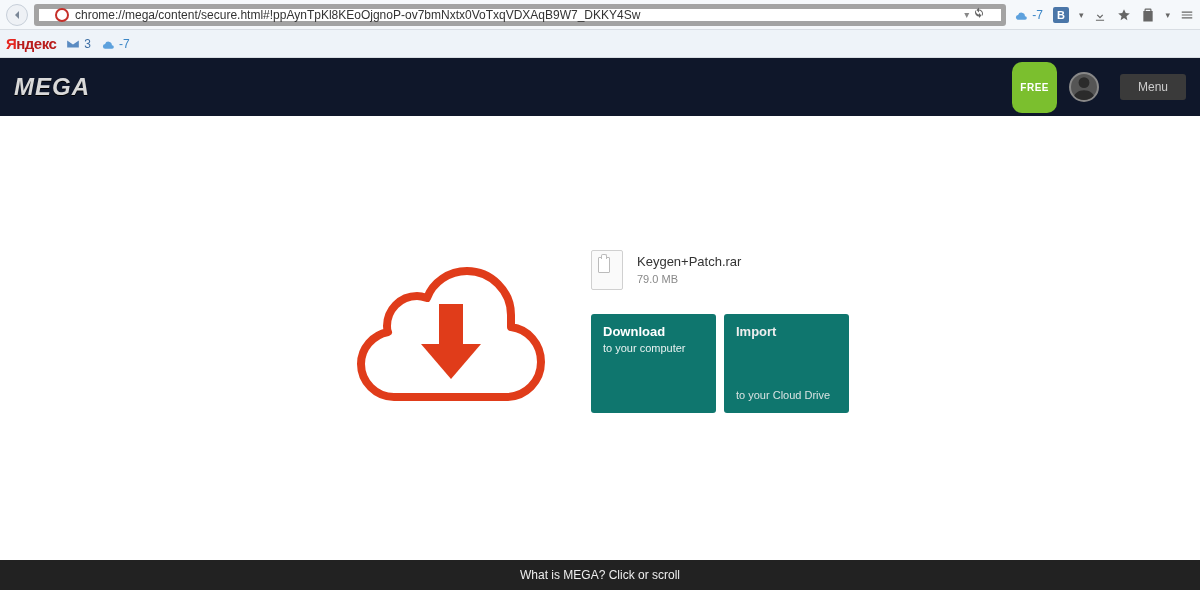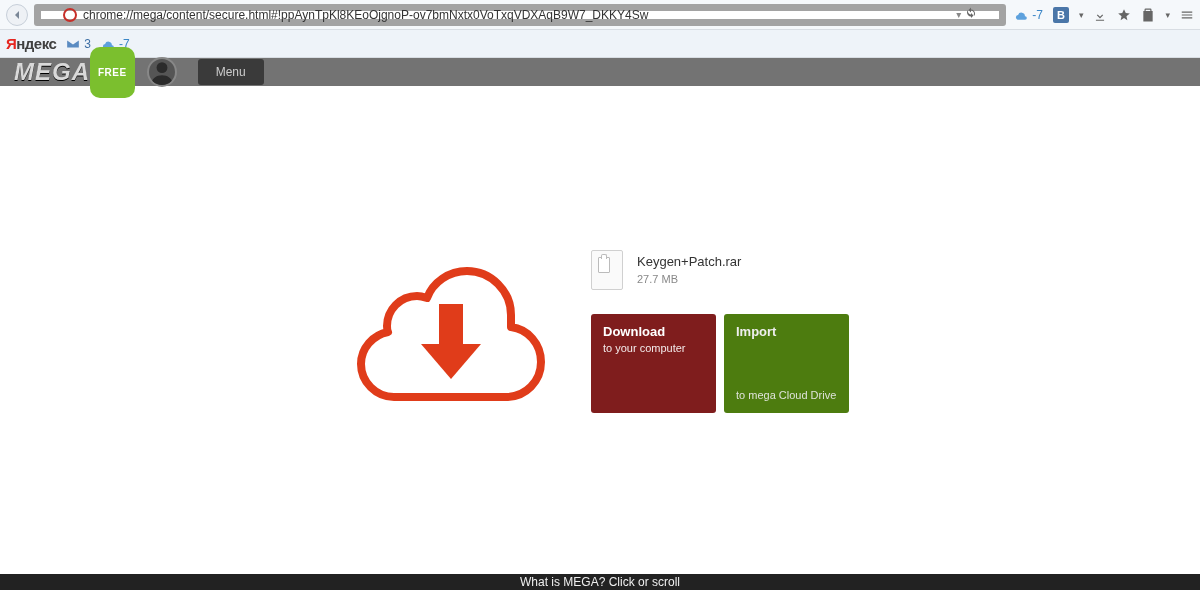--- a/index.html
+++ b/index.html
@@ -11,22 +11,22 @@
     width: 22px; height: 22px; border-radius: 50%;
     background: #eef1f5; border: 1px solid #c7cfd9;
     display: flex; align-items: center; justify-content: center; margin-right: 6px; cursor: pointer;
   }
   .nav-back svg { width: 10px; height: 10px; fill: #7a8797; }
   .favicon {
     width: 14px; height: 14px; border-radius: 50%; border: 2px solid #c62f29;
     display: inline-block; margin-right: 6px; flex: 0 0 auto;
   }
   .url-bar {
-    flex: 1; height: 22px; background: #fff; border: 7px solid #a3a3a3; border-radius: 3px;
-    display: flex; align-items: center; padding: 0 22px; margin-right: 8px;
+    flex: 1; height: 22px; background: #fff; border: 5px solid #a3a3a3; border-radius: 3px;
+    display: flex; align-items: center; padding: 0 16px; margin-right: 8px;
   }
   .url-text { flex: 1; border: none; outline: none; font-size: 12px; color: #333; background: transparent; }
   .url-actions { display: flex; align-items: center; gap: 4px; margin-left: 6px; }
   .refresh-icon svg { width: 12px; height: 12px; fill: #666; }
   .chrome-right { display: flex; align-items: center; gap: 10px; }
   .weather-chip { display: flex; align-items: center; gap: 4px; color: #3b86c7; font-size: 12px; }
   .weather-chip svg { width: 14px; height: 10px; fill: #5da1dd; }
   .vk-badge {
     width: 16px; height: 16px; background: #4a76a8; color: #fff; border-radius: 2px;
     display: flex; align-items: center; justify-content: center; font-size: 11px; font-weight: bold;
@@ -34,28 +34,28 @@
   .chrome-icon svg { width: 14px; height: 14px; fill: #666; }
   .chrome-icon { cursor: pointer; display: flex; align-items: center; }
 
   
   .toolbar-row2 {
     height: 28px; background: #eef3f9; border-bottom: 1px solid #d8dde3;
     display: flex; align-items: center; padding: 0 6px; font-size: 12px; gap: 10px;
   }
   .yandex-logo { font-size: 15px; font-weight: 600; letter-spacing: -0.5px; display: flex; align-items: center; }
   .yandex-y { color: #e52620; }
-  .yandex-rest { color: #404040; }
+  .yandex-rest { color: #b91c1c; }
   .mail-chip { display: flex; align-items: center; gap: 4px; color: #3e6fa5; }
   .mail-chip svg { width: 14px; height: 10px; fill: #5a8bc2; }
 
   
   .mega-header {
-    height: 28px; background: #737373;
-    display: flex; align-items: center; padding: 0 14px; justify-content: flex-start;
+    height: 58px; background: #0f172a;
+    display: flex; align-items: center; padding: 0 14px; justify-content: space-between;
   }
   .mega-logo {
     font-family: Arial, sans-serif; font-weight: 900; font-style: italic;
     font-size: 24px; letter-spacing: 1px; color: #d9d9d9;
     text-shadow: 0 1px 0 #000;
   }
   .mega-right { display: flex; align-items: center; gap: 12px; }
   .free-badge {
     background: #7bbf2e; color: #fff; font-size: 10px; font-weight: bold;
     padding: 20px 8px; border-radius: 10px; letter-spacing: 0.5px;
@@ -95,28 +95,28 @@
   }
   .file-meta { display: flex; flex-direction: column; }
   .file-name { font-size: 13px; color: #333; }
   .file-size { font-size: 11px; color: #888; margin-top: 4px; }
 
   .btn-row { display: flex; gap: 8px; }
   .btn {
     width: 125px; padding: 10px 12px; border-radius: 3px; cursor: pointer;
     display: flex; flex-direction: column; line-height: 1.25;
   }
-  .btn-primary { background: #7f1d1d; color: #fff; }
-  .btn-secondary { background: #4d7c0f; color: #eee; gap: 47px; }
+  .btn-primary { background: #0f766e; color: #fff; }
+  .btn-secondary { background: #0f766e; color: #eee; gap: 47px; }
   .btn-title { font-size: 13px; font-weight: 600; }
   .btn-sub { font-size: 11px; opacity: 0.9; margin-top: 2px; }
 
   
   .footer {
-    position: absolute; left: 0; right: 0; bottom: 0; height: 16px;
+    position: absolute; left: 0; right: 0; bottom: 0; height: 30px;
     background: #222; color: #eee; font-size: 12px;
     display: flex; align-items: center; justify-content: center;
   }
 </style>
 </head>
 <body>
 
 <div class="browser-chrome">
   <div class="nav-back">
     <svg viewBox="0 0 10 10">
@@ -214,32 +214,32 @@
           <path d="M70 95 L100 130 L130 95 Z"></path>
         </g>
       </svg>
     </div>
 
     <div class="file-info">
       <div class="file-row">
         <div class="file-thumb"></div>
         <div class="file-meta">
           <span class="file-name">Keygen+Patch.rar</span>
-          <span class="file-size">27.7 MB</span>
+          <span class="file-size">79.0 MB</span>
         </div>
       </div>
 
       <div class="btn-row">
         <div class="btn btn-primary">
           <span class="btn-title">Download</span>
           <span class="btn-sub">to your computer</span>
         </div>
         <div class="btn btn-secondary">
           <span class="btn-title">Import</span>
-          <span class="btn-sub">to mega Cloud Drive</span>
+          <span class="btn-sub">to your Cloud Drive</span>
         </div>
       </div>
     </div>
 
   </div>
 </div>
 
 <div class="footer">
   <span>What is MEGA? Click or scroll</span>
 </div>

